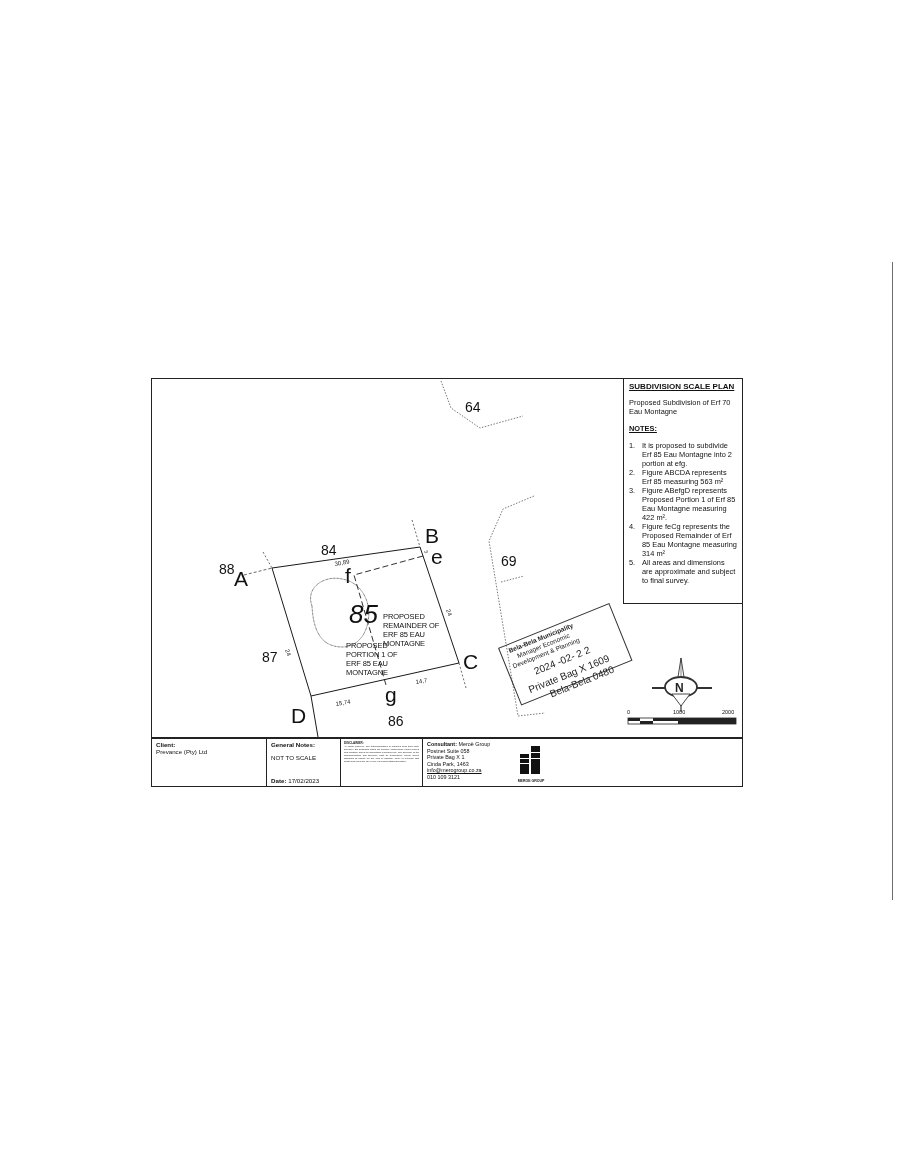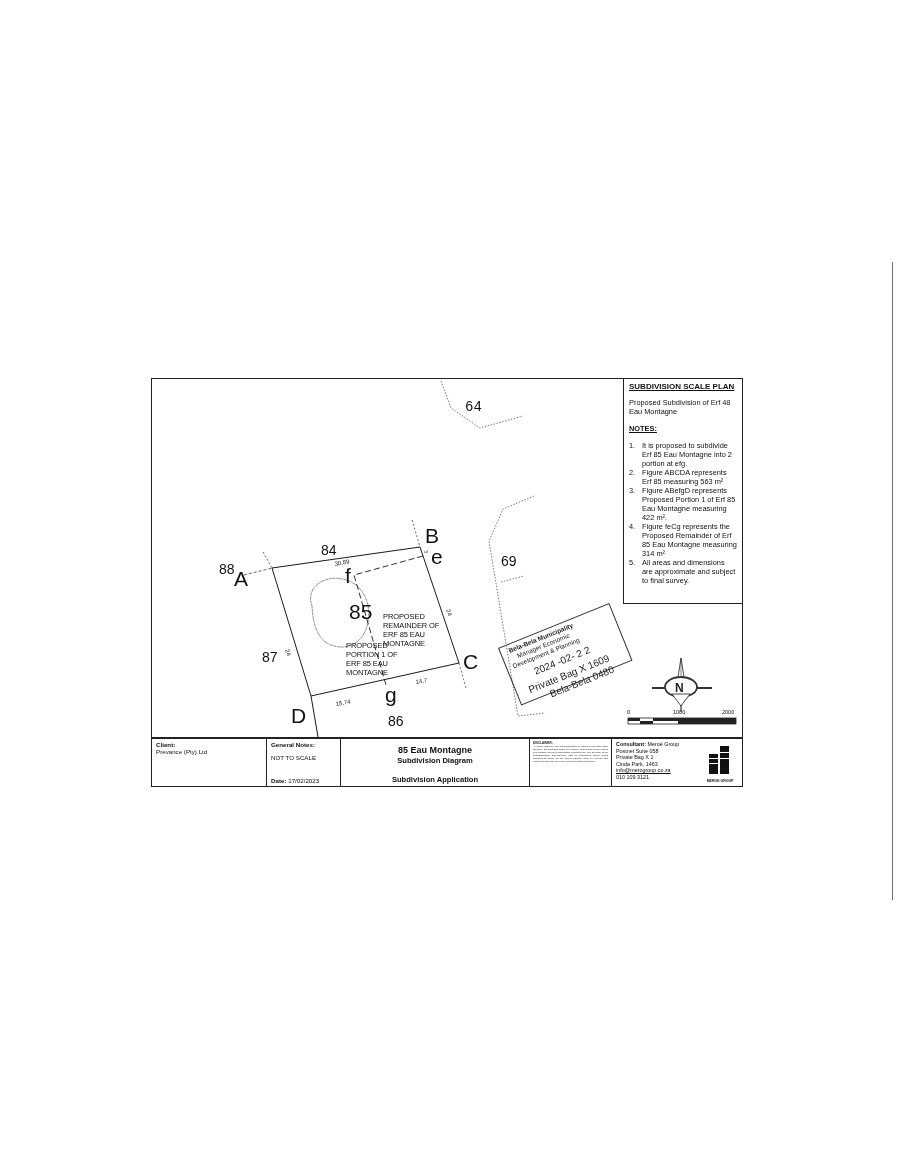--- a/index.html
+++ b/index.html
@@ -93,34 +93,34 @@
 </svg>
 
 <div class="lbl lbl-big" style="left:234px;top:568px;">A</div>
 <div class="lbl lbl-big" style="left:425px;top:525px;">B</div>
 <div class="lbl lbl-big" style="left:463px;top:651px;">C</div>
 <div class="lbl lbl-big" style="left:291px;top:705px;">D</div>
 <div class="lbl lbl-big" style="left:431px;top:546px;">e</div>
 <div class="lbl lbl-big" style="left:345px;top:565px;">f</div>
 <div class="lbl lbl-big" style="left:385px;top:684px;">g</div>
 
-<div class="lbl lbl-erf" style="left:465px;top:400px;font-family:Liberation Mono, monospace;">64</div>
+<div class="lbl lbl-erf" style="left:465px;top:400px;">64</div>
 <div class="lbl lbl-erf" style="left:501px;top:554px;">69</div>
 <div class="lbl lbl-erf" style="left:321px;top:543px;">84</div>
-<div class="lbl" style="left:349px;top:601px;font-size:21px;">85</div>
+<div class="lbl" style="left:349px;top:601px;font-size:26px;font-style:italic;">85</div>
 <div class="lbl lbl-erf" style="left:388px;top:714px;">86</div>
 <div class="lbl lbl-erf" style="left:262px;top:650px;">87</div>
 <div class="lbl lbl-erf" style="left:219px;top:562px;">88</div>
 
 <div class="lbl lbl-area" style="left:309px;top:641px;width:54px;margin-left:37px;">PROPOSED PORTION 1 OF ERF 85 EAU MONTAGNE</div>
 <div class="lbl lbl-area" style="left:383px;top:612px;width:60px;">PROPOSED REMAINDER OF ERF 85 EAU MONTAGNE</div>
 
 <div class="notes-box">
   <div class="notes-title">SUBDIVISION SCALE PLAN</div>
-  <div class="notes-sub">Proposed Subdivision of Erf 48 Eau Montagne</div>
+  <div class="notes-sub">Proposed Subdivision of Erf 70 Eau Montagne</div>
   <div class="notes-head">NOTES:</div>
   <ul class="notes-list">
     <li>
         <span class="num">1.</span>
         <span>It is proposed to subdivide Erf 85 Eau Montagne into 2 portion at efg.</span>
       </li>
     <li>
         <span class="num">2.</span>
         <span>Figure ABCDA represents Erf 85 measuring 563 m²</span>
       </li>
@@ -158,25 +158,20 @@
     <div>Prevance (Pty) Ltd</div>
   </div>
   <div class="tb-cell tb-notes">
     <div class="tb-strong">General Notes:</div>
     <div style="margin-top:6px;">NOT TO SCALE</div>
     <div style="position:absolute;bottom:2px;left:4px;">
       <span class="tb-strong">Date:</span>
       <span>17/02/2023</span>
     </div>
   </div>
-  <div class="tb-cell tb-project">
-    <div class="proj-title">85 Eau Montagne</div>
-    <div class="proj-sub">Subdivision Diagram</div>
-    <div class="proj-app">Subdivision Application</div>
-  </div>
   <div class="tb-cell tb-disclaimer">
     <div class="disclaimer-text">
       <b>DISCLAIMER:</b><br>
       <span>All rights reserved. The data/information is obtained from third party sources / SG Diagrams which are typically continuously being verified and updated, and is for information purposes only. The accuracy of the data/information and therefore can't be guaranteed. Meroë Group disclaims all liability for any loss or damage, injury or expense that might arise from the use of any unverified data/information.</span>
     </div>
   </div>
   <div class="tb-cell tb-consult">
     <div class="consult-lines">
       <span class="tb-strong">Consultant:</span>
       <span>Meroë Group</span>

